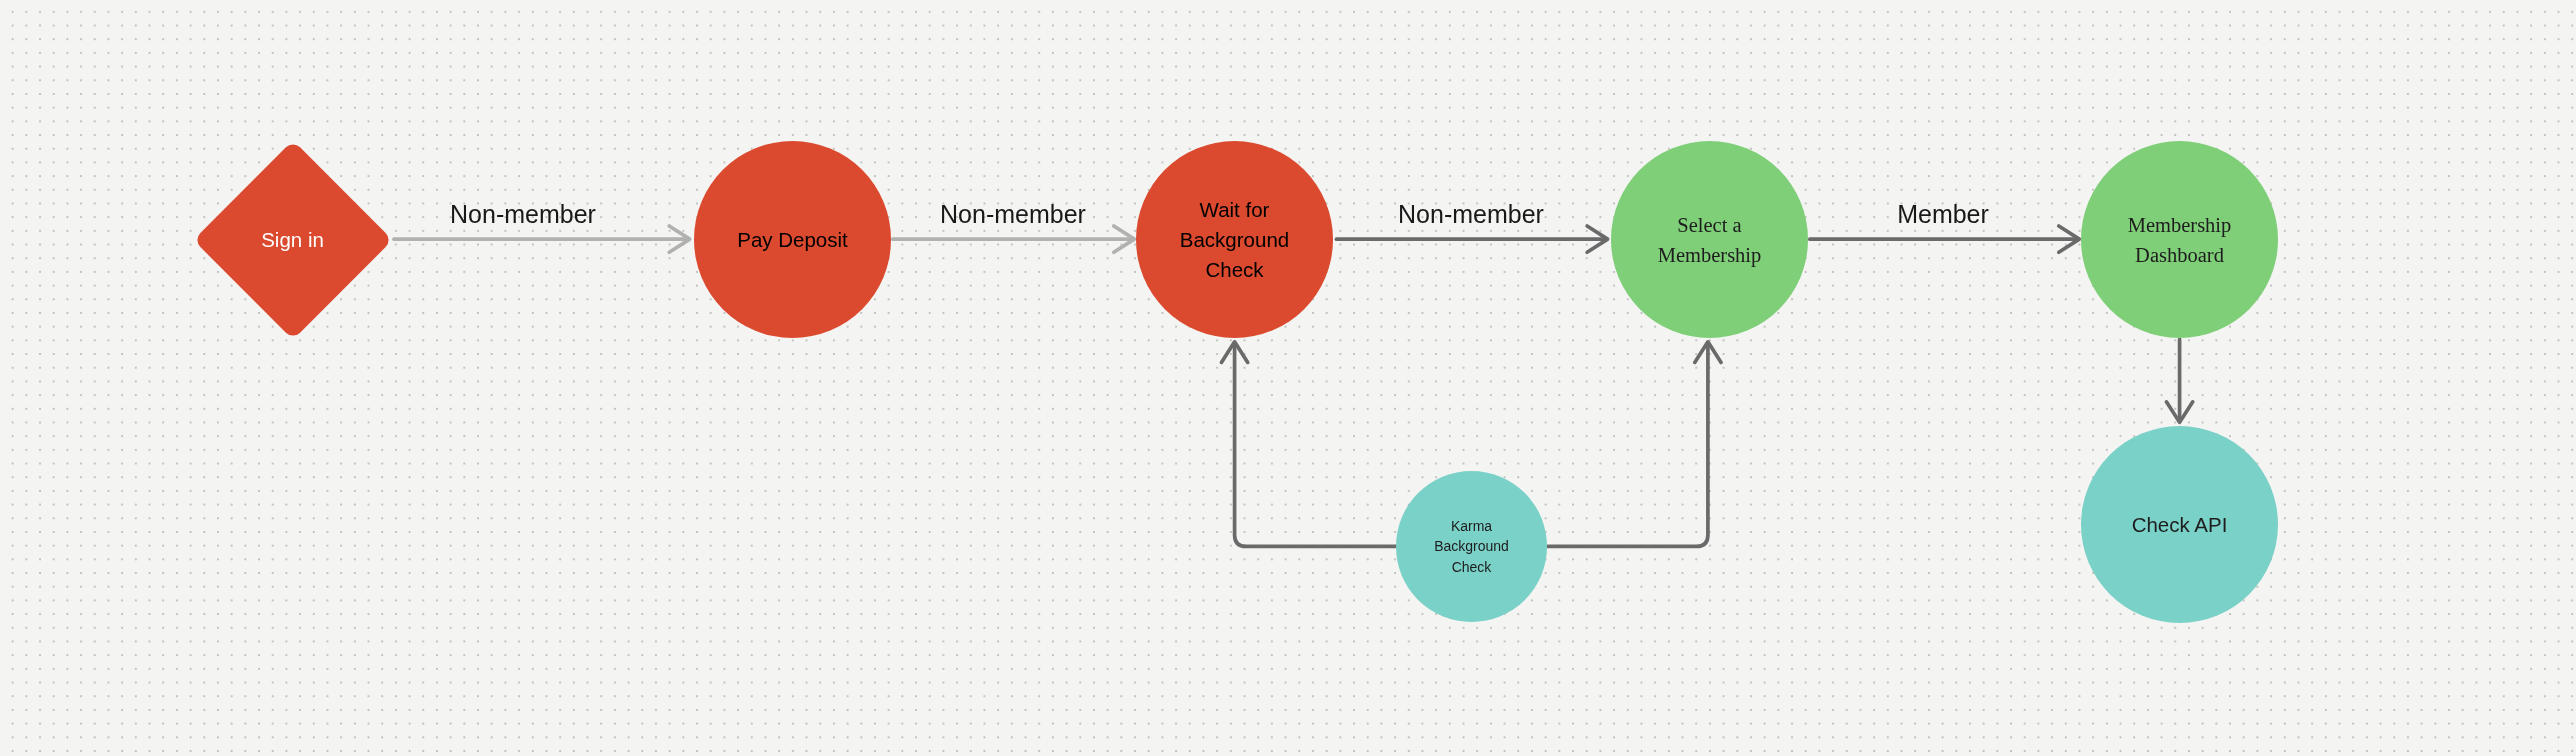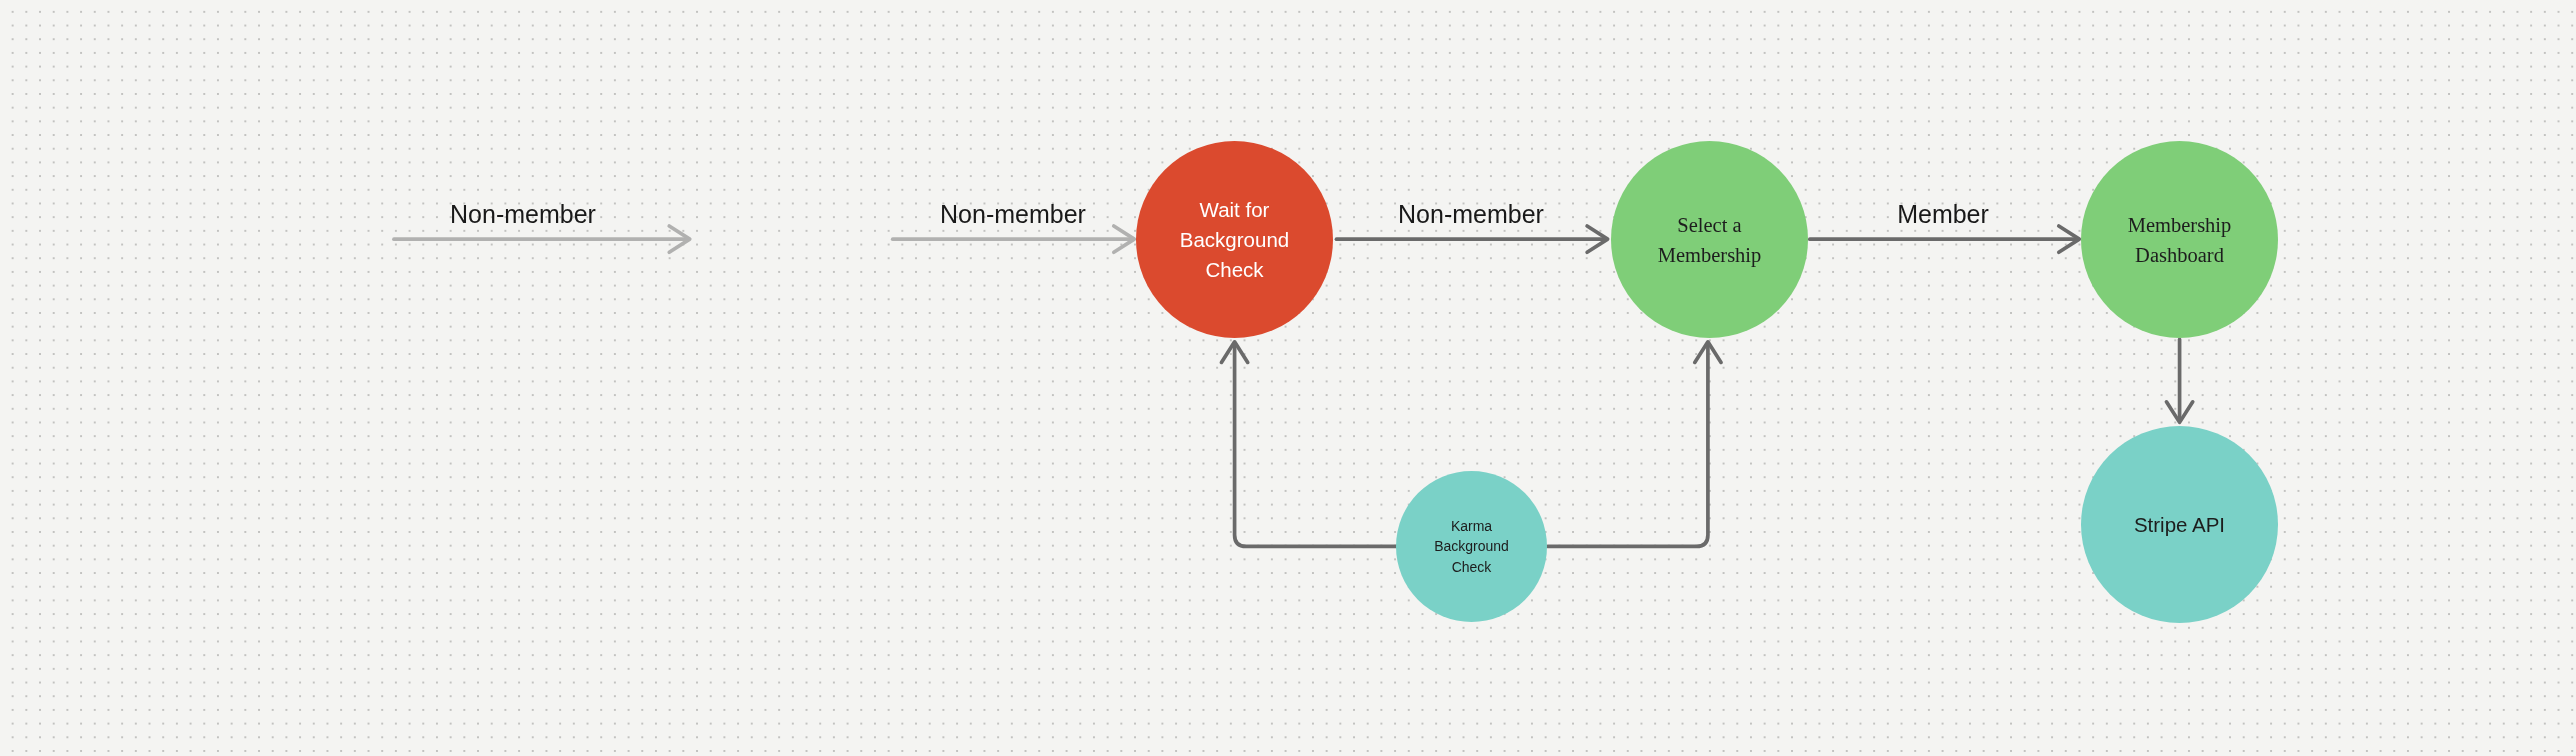--- a/index.html
+++ b/index.html
@@ -38,21 +38,21 @@
     position: absolute;
     display: flex;
     align-items: center;
     justify-content: center;
     text-align: center;
     font-size: 20.5px;
     line-height: 30px;
     white-space: pre-line;
     border-radius: 50%;
   }
-  .fill-red   { background: #db4a2e; color: #ffffff; }
+  .fill-red   { background: #db4a2e; color: #000000; }
   .fill-green { background: #7fce78; color: #1d1d1d; font-family: Liberation Serif, serif; }
   .fill-teal  { background: #7ad1c7; color: #1d1d1d; }
 
   
   .node.diamond { background: transparent; border-radius: 0; }
   .diamond-shape {
     position: absolute;
     left: 50%; top: 50%;
     width: 141px; height: 141px;
     transform: translate(-50%, -50%) rotate(45deg);
@@ -113,21 +113,28 @@
     <g class="edge dark">
       <path d="M1699 665 H1516 Q1502 665 1502 651 V420"></path>
       <path d="M1486 441 L1502 416 L1518 441"></path>
     </g>
     <g class="edge dark">
       <path d="M1883 665 H2064 Q2078 665 2078 651 V420"></path>
       <path d="M2062 441 L2078 416 L2094 441"></path>
     </g>
   </svg>
 
+  <div class="node diamond" id="node-sign-in">
+    <div class="diamond-shape"></div>
+    <span class="node-label">Sign in</span>
+  </div>
 
+  <div class="node fill-red" id="node-pay-deposit">
+    <span class="node-label">Pay Deposit</span>
+  </div>
 
   <div class="node fill-red" id="node-wait-background">
     <span class="node-label">Wait for
 Background
 Check</span>
   </div>
 
   <div class="node fill-green" id="node-select-membership">
     <span class="node-label">Select a
 Membership</span>
@@ -138,21 +145,21 @@
 Dashboard</span>
   </div>
 
   <div class="node fill-teal" id="node-karma">
     <span class="node-label">Karma
 Background
 Check</span>
   </div>
 
   <div class="node fill-teal" id="node-stripe-api">
-    <span class="node-label">Stripe API</span>
+    <span class="node-label">Check API</span>
   </div>
 
   <div class="edge-label" id="edge-label-1">Non-member</div>
   <div class="edge-label" id="edge-label-2">Non-member</div>
   <div class="edge-label" id="edge-label-3">Non-member</div>
   <div class="edge-label" id="edge-label-4">Member</div>
 
 </div>
 
 

